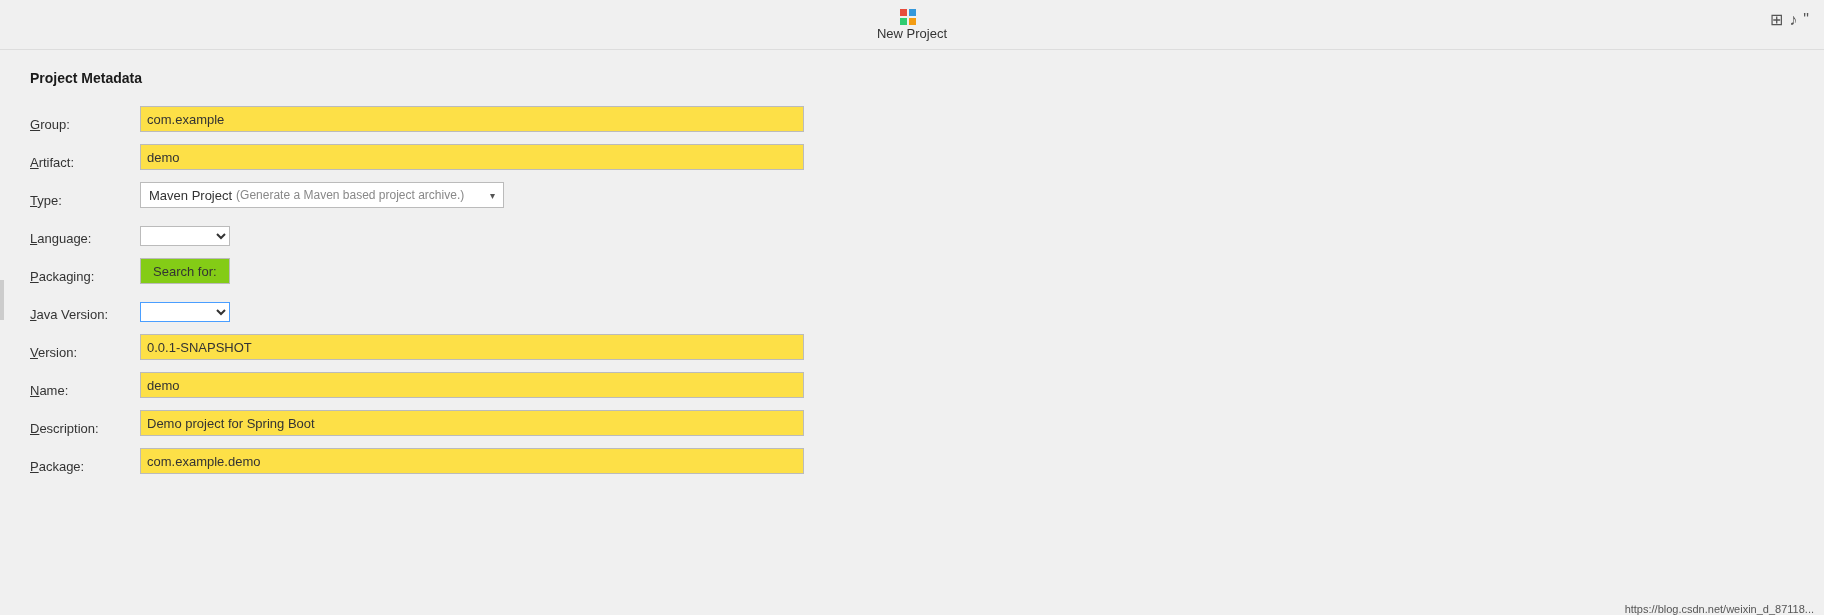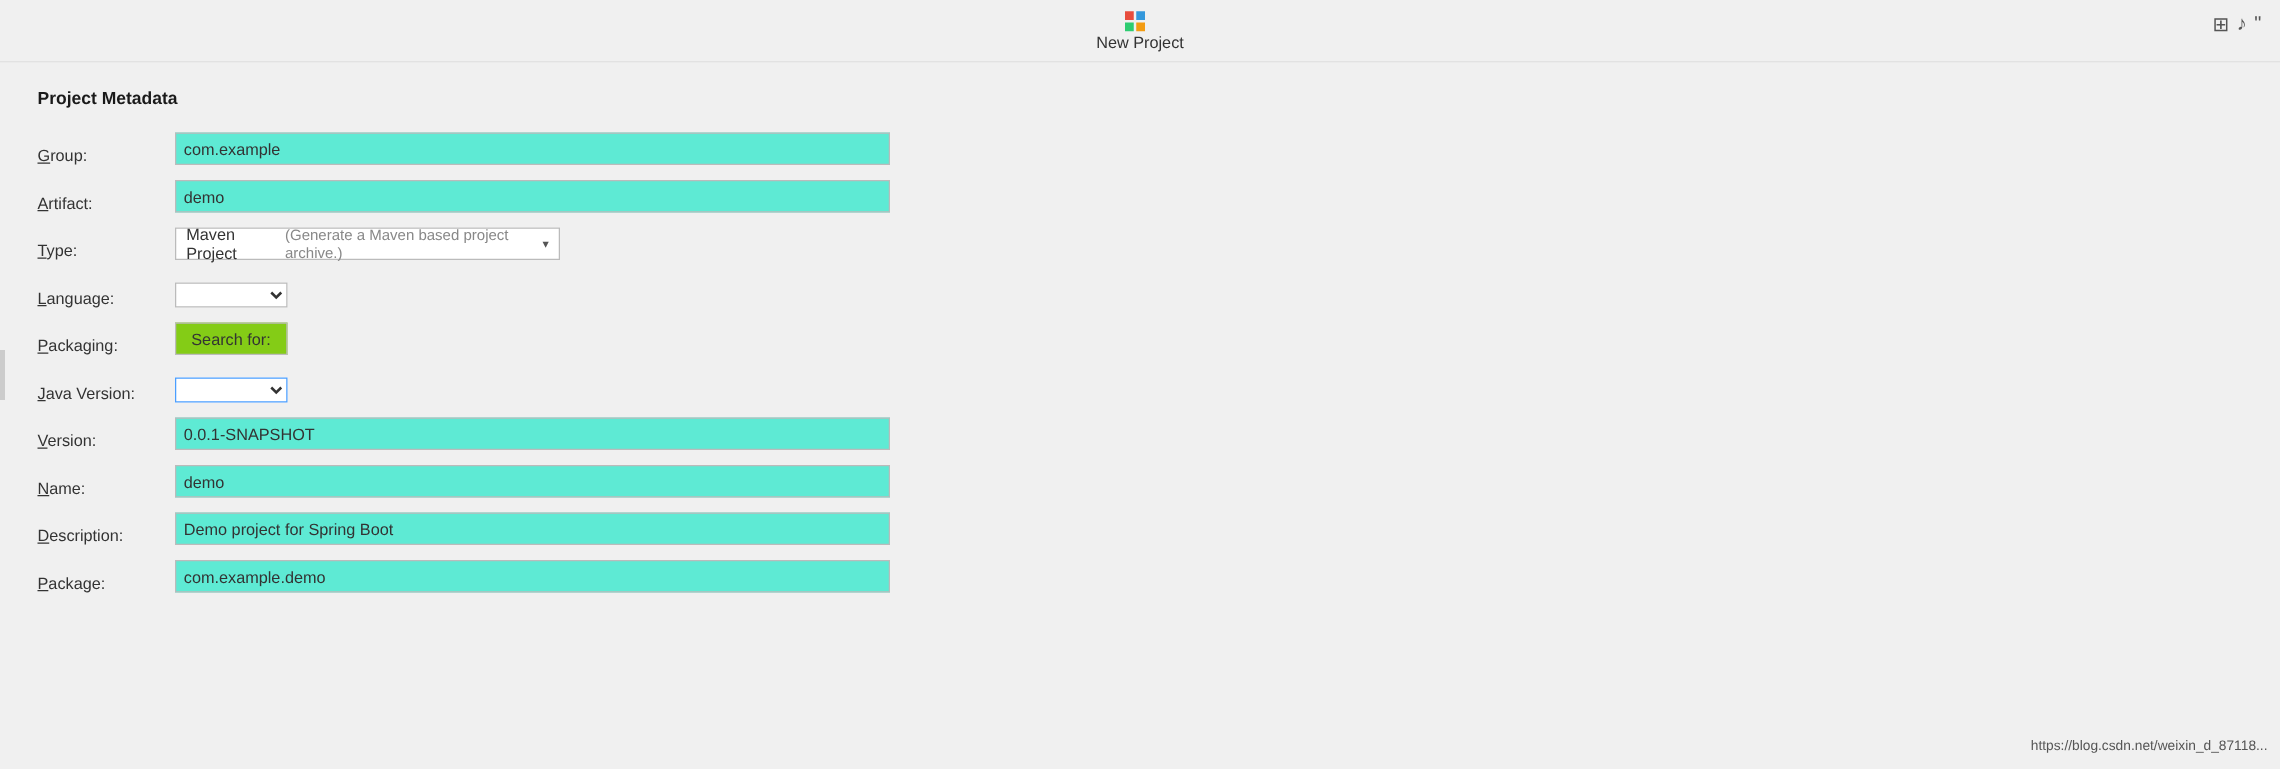--- a/index.html
+++ b/index.html
@@ -61,45 +61,45 @@
     }
 
     .form-label {
       width: 110px;
       font-size: 13px;
       color: #333;
       flex-shrink: 0;
     }
 
     .text-input {
-      width: 572px;
+      width: 664px;
       height: 26px;
       border: 1px solid #bbb;
-      background: #5eead4;
+      background: #fde047;
       font-size: 13px;
       padding: 2px 6px;
       color: #333;
       outline: none;
     }
 
     .select-dropdown {
       height: 20px;
       border: 1px solid #bbb;
       background: #fff;
       font-size: 13px;
       padding: 8px 6px;
       color: #333;
       outline: none;
       cursor: pointer;
     }
 
     .type-select-btn {
       display: flex;
       align-items: center;
-      width: 308px;
+      width: 364px;
       height: 26px;
       border: 1px solid #bbb;
       background: #fff;
       font-size: 13px;
       padding: 2px 8px;
       color: #333;
       cursor: pointer;
       appearance: none;
     }
 
@@ -137,21 +137,21 @@
     }
 
     .corner-icon {
       font-size: 16px;
       color: #555;
       cursor: pointer;
     }
 
     .bottom-url {
       position: absolute;
-      bottom: 12px;
+      bottom: 0;
       right: 10px;
       font-size: 11px;
       color: #555;
     }
 
     .divider-left {
       position: absolute;
       left: 0;
       top: 280px;
       width: 4px;

